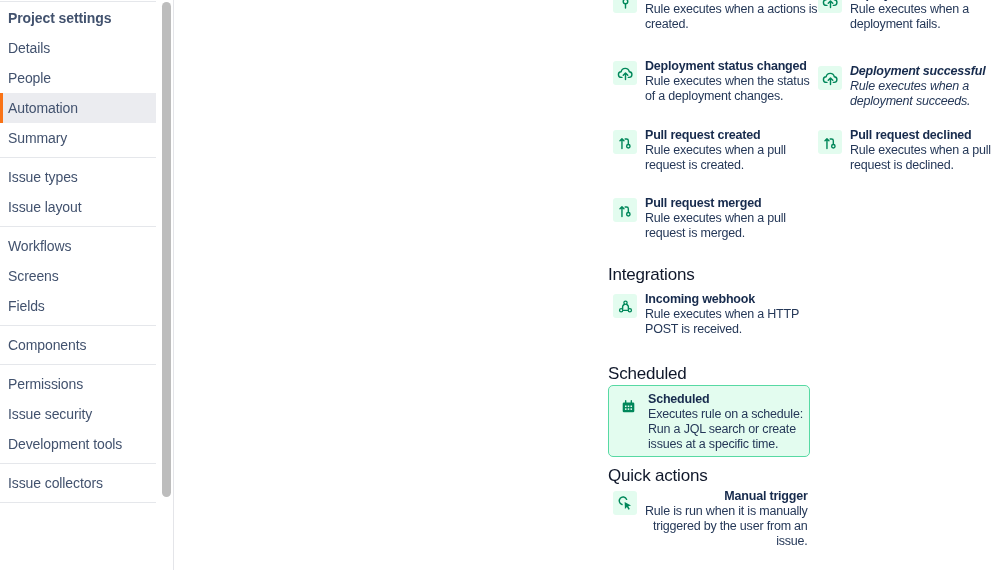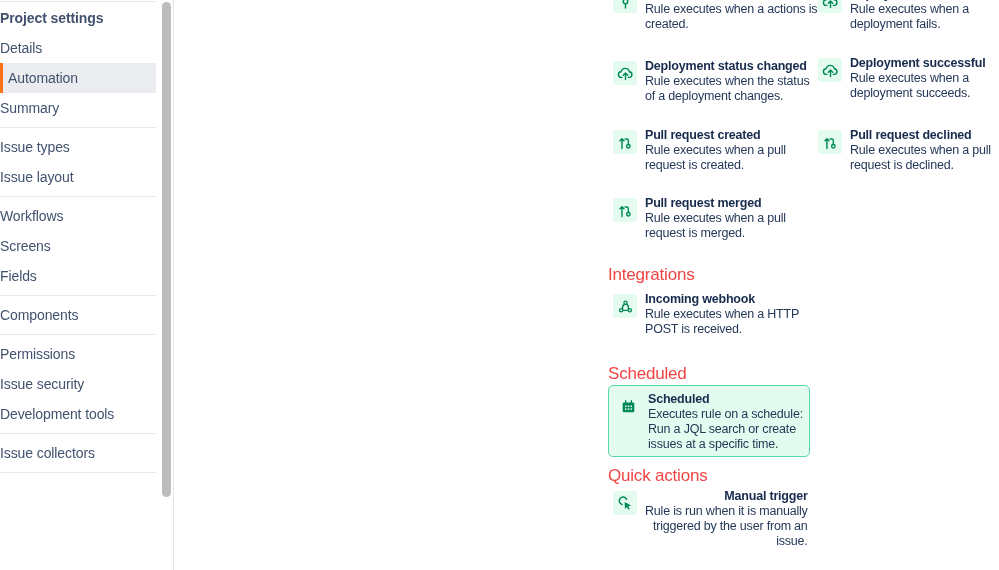--- a/index.html
+++ b/index.html
@@ -5,33 +5,33 @@
   * { margin:0; padding:0; box-sizing:border-box; }
   html,body { width:999px; height:570px; overflow:hidden; background:#fff; }
   .page { position:relative; width:999px; height:570px; overflow:hidden; background:#fff;
           font-family:"Liberation Sans", sans-serif; }
 
   
   .sidebar { position:absolute; left:0; top:0; width:156px; height:570px; background:#fff; }
   .nav-div { height:1px; background:#E5E7EB; }
   .nav-div.top { margin:1px 0 1px 0; }
   .nav-div.mid { margin:4px 0; }
-  .nav-row { height:30px; display:flex; align-items:center; padding-left:0;
+  .nav-row { height:30px; display:flex; align-items:center; padding-left:8px;
              font-size:14px; color:#42526E; letter-spacing:-0.1px; cursor:pointer; }
   .nav-header { font-weight:bold; color:#42526E; cursor:default; }
   .nav-row.sel { background:#EBECF0; border-left:3px solid #f97316; padding-left:5px; }
 
   
   .scroll-thumb { position:absolute; left:162px; top:2px; width:9px; height:495px;
                   background:#BDBDBD; border-radius:5px; }
   .v-rule { position:absolute; left:173px; top:0; width:1px; height:570px; background:#E4E5E9; }
 
   
   .heading { position:absolute; font-size:17px; line-height:21px; font-weight:500;
-             color:#ef4444; letter-spacing:-0.2px; }
+             color:#0f172a; letter-spacing:-0.2px; }
   .card { position:absolute; display:flex; cursor:pointer; }
   .icon-sq { flex:0 0 24px; width:24px; height:24px; margin-top:2px; margin-right:8px;
              border-radius:3px; background:#E3FCEF; display:flex; align-items:center;
              justify-content:center; }
   .icon-sq svg { width:17px; height:17px; display:block; }
   .card-title { font-size:12.5px; line-height:15px; font-weight:bold; color:#172B4D;
                 letter-spacing:-0.2px; white-space:nowrap; }
   .card-line  { font-size:12.5px; line-height:15px; color:#253858;
                 letter-spacing:-0.2px; white-space:nowrap; }
   .sel-card { position:absolute; left:608px; top:385px; width:202px; height:72px;
@@ -42,20 +42,21 @@
 </style>
 </head>
 <body>
 
 <div class="page">
 
   <nav class="sidebar">
     <div class="nav-div top"></div>
     <div class="nav-row nav-header">Project settings</div>
     <div class="nav-row">Details</div>
+    <div class="nav-row">People</div>
     <div class="nav-row sel">Automation</div>
     <div class="nav-row">Summary</div>
     <div class="nav-div mid"></div>
     <div class="nav-row">Issue types</div>
     <div class="nav-row">Issue layout</div>
     <div class="nav-div mid"></div>
     <div class="nav-row">Workflows</div>
     <div class="nav-row">Screens</div>
     <div class="nav-row">Fields</div>
     <div class="nav-div mid"></div>
@@ -107,21 +108,21 @@
         <path d="M12 20.5v-8.3M8.8 14.5 12 11.3l3.2 3.2"></path>
       </svg>
     </span>
     <div class="card-text">
       <div class="card-title">Deployment status changed</div>
       <div class="card-line">Rule executes when the status</div>
       <div class="card-line">of a deployment changes.</div>
     </div>
   </div>
 
-  <div class="card" style="left:818px; top:56px;">
+  <div class="card" style="left:818px; top:64px;font-style:italic;">
     <span class="icon-sq">
       <svg viewBox="0 0 24 24" fill="none" stroke="#00875A" stroke-width="2" stroke-linecap="round" stroke-linejoin="round">
         <path d="M7 17.5h-.8a4 4 0 0 1-.3-8 5.8 5.8 0 0 1 11.4 0 4 4 0 0 1-.5 8H16"></path>
         <path d="M12 20.5v-8.3M8.8 14.5 12 11.3l3.2 3.2"></path>
       </svg>
     </span>
     <div class="card-text">
       <div class="card-title">Deployment successful</div>
       <div class="card-line">Rule executes when a</div>
       <div class="card-line">deployment succeeds.</div>

